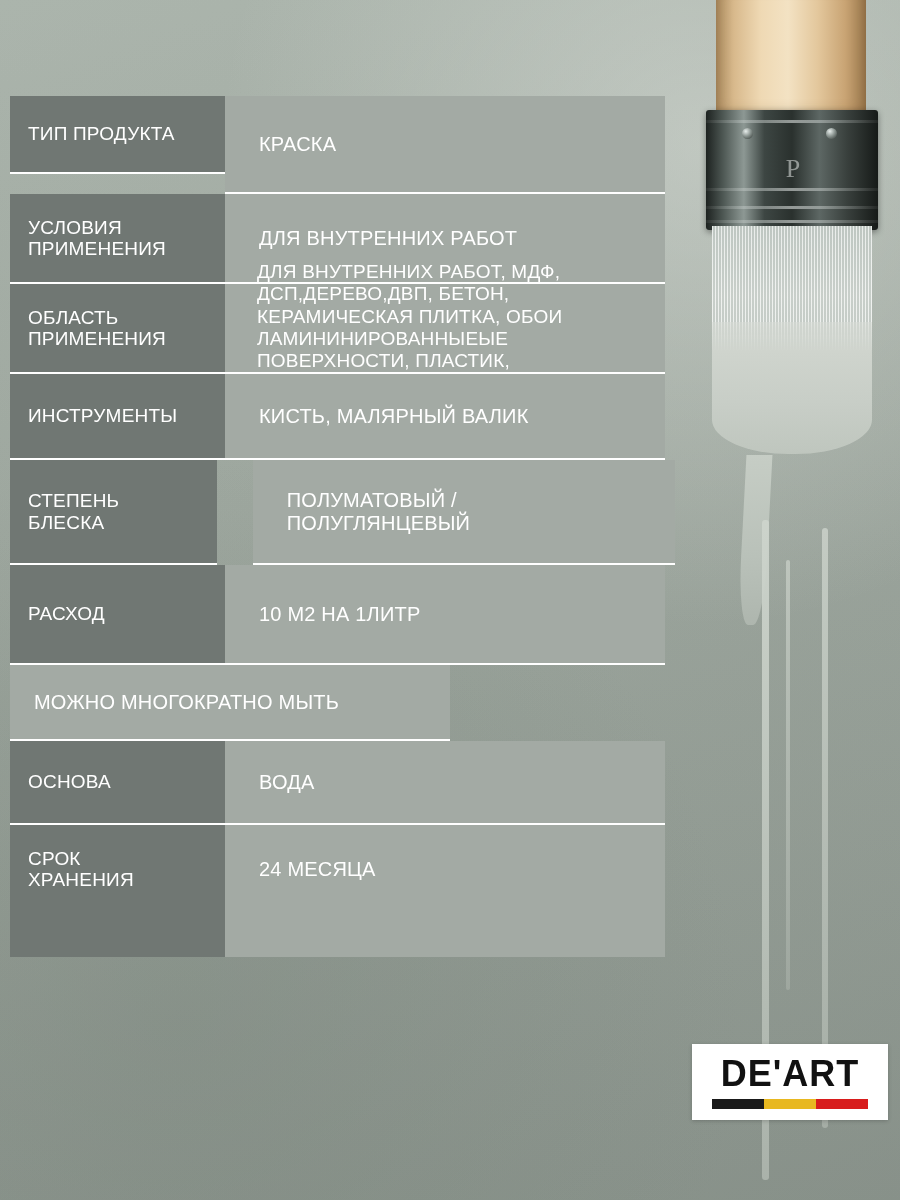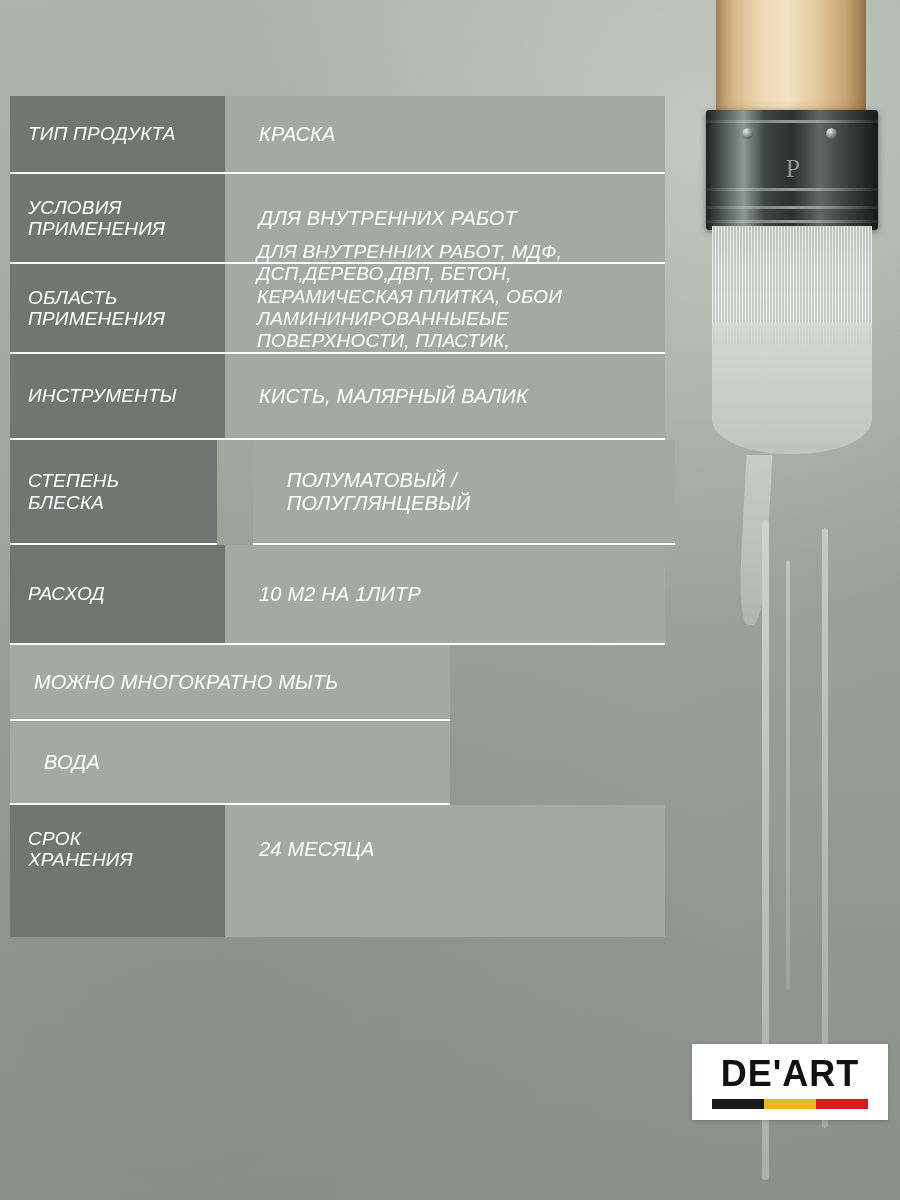--- a/index.html
+++ b/index.html
@@ -163,21 +163,20 @@
     align-items: stretch;
   }
   .cell-label, .cell-value {
     box-sizing: border-box;
     display: flex;
     align-items: center;
     color: #ffffff;
     text-transform: uppercase;
     letter-spacing: 0.2px;
     line-height: 1.12;
-    font-style: italic;
   }
   .cell-label {
     width: 215px;
     background: #707773;
     padding: 0 14px 0 18px;
     font-size: 19px;
     border-bottom: 2px solid #ffffff;
     white-space: pre-line;
   }
   .cell-value {
@@ -258,21 +257,21 @@
   </div>
   <div class="drip-main"></div>
   <div class="drip-1"></div>
   <div class="drip-2"></div>
   <div class="drip-3"></div>
 
   <div class="spec-table">
 
     <div class="spec-row">
       <div class="cell-label" style="height:78px;">ТИП ПРОДУКТА</div>
-      <div class="cell-value" style="height:78px;">КРАСКА</div>
+      <div class="cell-value" style="height:98px;">КРАСКА</div>
     </div>
 
     <div class="spec-row">
       <div class="cell-label" style="height:90px;">УСЛОВИЯ
 ПРИМЕНЕНИЯ</div>
       <div class="cell-value" style="height:90px;">ДЛЯ ВНУТРЕННИХ РАБОТ</div>
     </div>
 
     <div class="spec-row">
       <div class="cell-label" style="height:90px;">ОБЛАСТЬ
@@ -300,20 +299,21 @@
     <div class="spec-row">
       <div class="cell-label" style="height:100px;">РАСХОД</div>
       <div class="cell-value" style="height:100px;">10 М2 НА 1ЛИТР</div>
     </div>
 
     <div class="spec-row">
       <div class="cell-value" style="height:76px;padding-left:24px;">МОЖНО МНОГОКРАТНО МЫТЬ</div>
     </div>
 
     <div class="spec-row">
+      <div class="cell-label" style="height:84px;">ОСНОВА</div>
       <div class="cell-value" style="height:84px;">ВОДА</div>
     </div>
 
     <div class="spec-row last">
       <div class="cell-label" style="height:88px;">СРОК
 ХРАНЕНИЯ</div>
       <div class="cell-value" style="height:88px;">24 МЕСЯЦА</div>
     </div>
 
     <div class="spec-foot">

